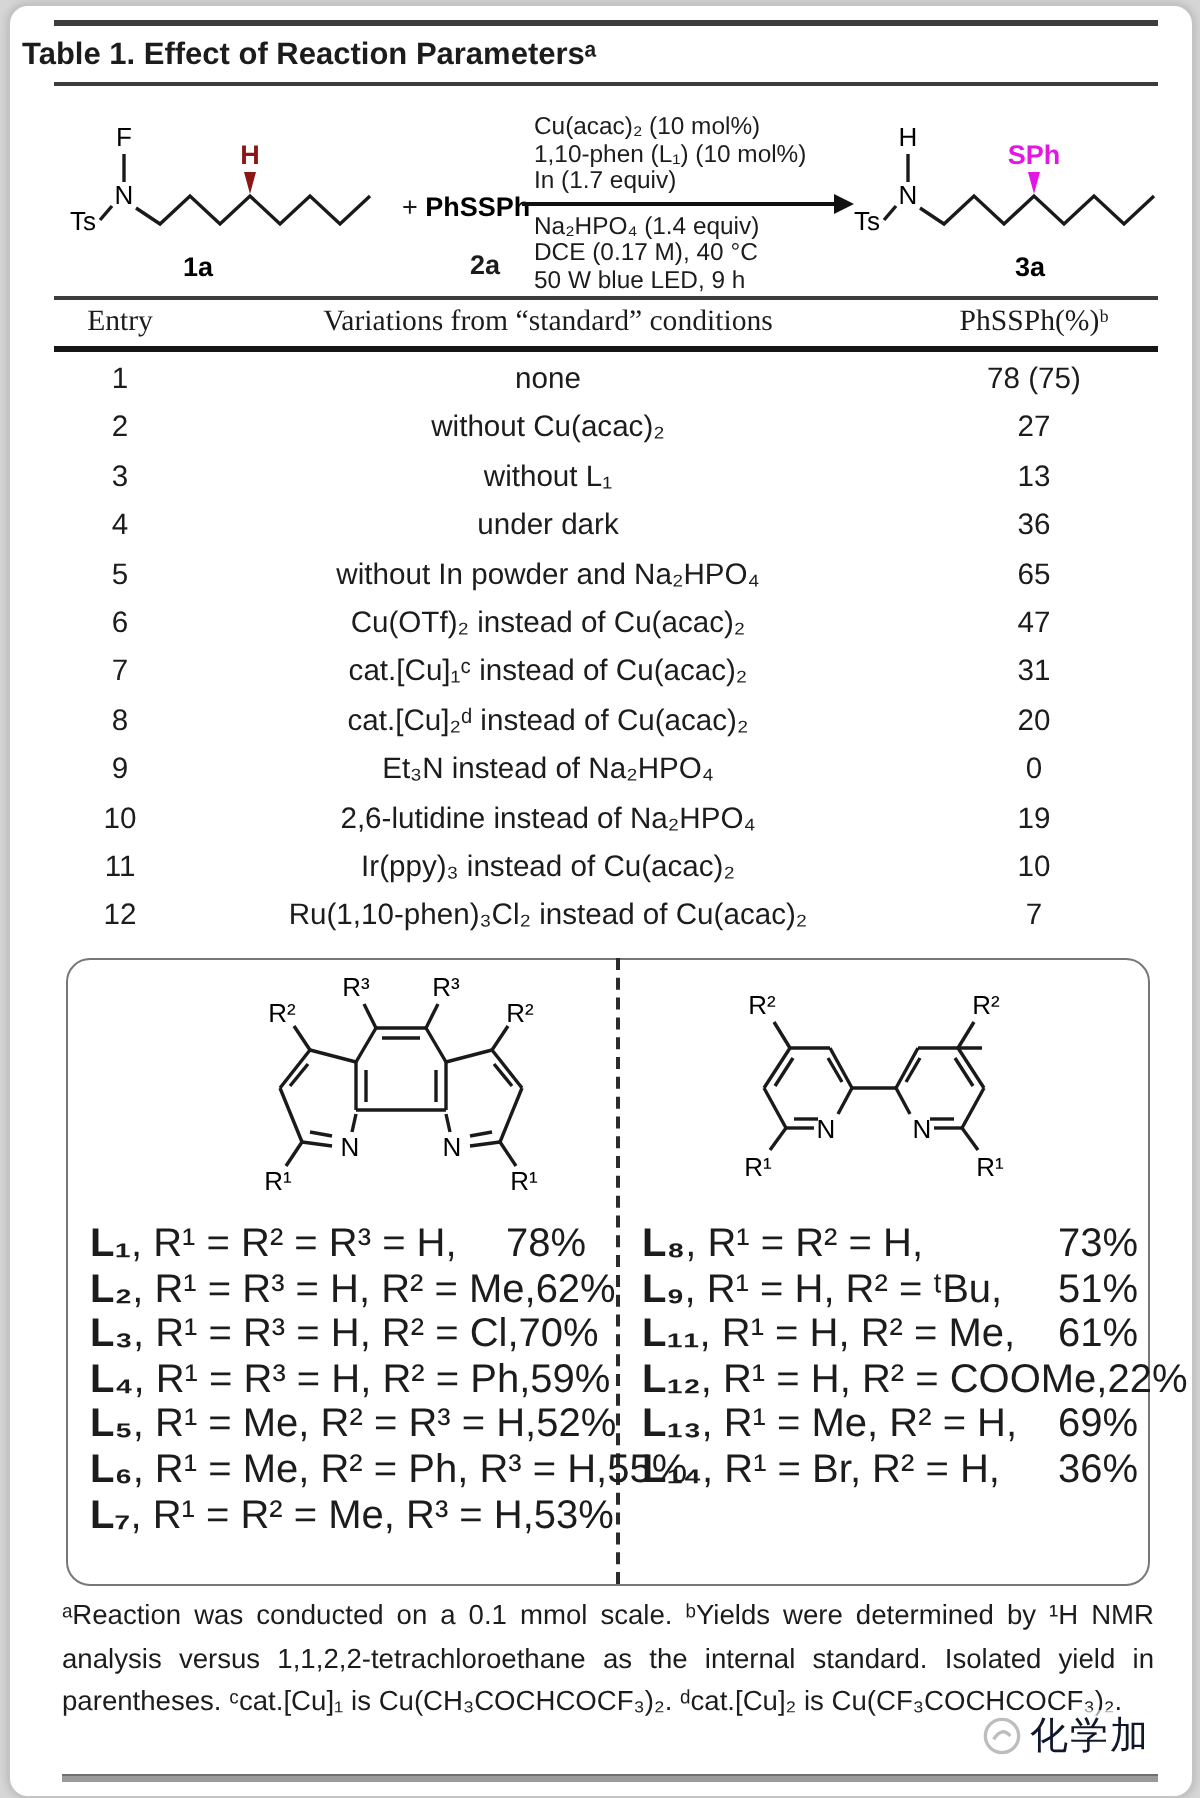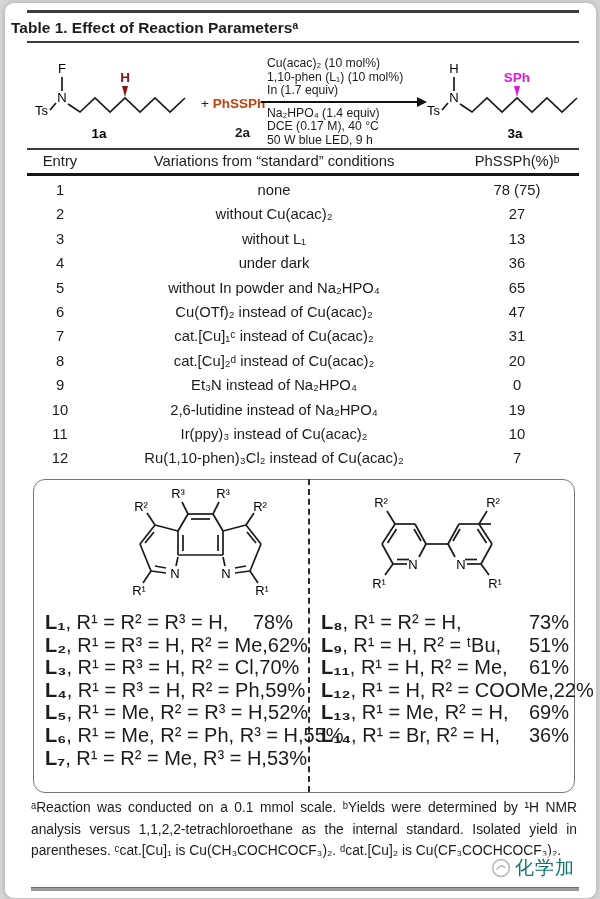--- a/index.html
+++ b/index.html
@@ -23,41 +23,41 @@
   .arrow-shaft{position:absolute;left:256px;top:98px;width:158px;height:2px;background:#111;}
   .arrow-head{position:absolute;left:412px;top:94px;width:0;height:0;
     border-left:10px solid #111;border-top:5px solid transparent;border-bottom:5px solid transparent;}
   .plus-reagent{position:absolute;left:196px;top:93px;font-size:13.5px;white-space:nowrap;}
   .magenta{font-weight:bold;}
   .cmpd-label{position:absolute;font-size:13.5px;font-weight:bold;}
   svg text{font-family:"Liberation Sans","DejaVu Sans",sans-serif;}
   
   .thead,.trow{display:grid;grid-template-columns:58px 370px 116px;}
   .thead{position:absolute;left:26px;top:150px;width:544px;font-size:14.8px;}
-  .thead div{text-align:center;}
+  .thead div{text-align:center;font-family:Liberation Serif, serif;}
   .rows{position:absolute;left:26px;top:175px;width:544px;font-size:14.8px;}
   .trow{height:24.4px;line-height:24.4px;}
   .trow div{text-align:center;}
   
   .ligbox{position:absolute;left:28px;top:476px;width:540px;height:312px;
     border:1.5px solid #777;border-radius:12px;}
   .ligdivider{position:absolute;left:303px;top:476px;height:313px;width:0;
     border-left:2px dashed #2b2b2b;}
   .liglist{position:absolute;width:248px;font-size:20px;}
   .lig-row{display:flex;height:22.6px;line-height:22.6px;white-space:nowrap;}
   .lig-name{font-weight:bold;}
   .lig-desc{flex:1;}
   .lig-yield{text-align:right;min-width:40px;}
   
   .footnote{position:absolute;left:26px;top:794px;width:546px;
     font-size:13.8px;line-height:21.5px;text-align:justify;}
   .botrule{position:absolute;left:26px;top:884px;width:548px;height:3px;
     background:#9a9a9a;border-top:1px solid #6f6f6f;}
   .watermark{position:absolute;left:486px;top:852px;display:flex;align-items:center;
-    color:#0f766e;font-size:19px;letter-spacing:1px;background:rgba(255,255,255,.6);}
+    color:#0f172a;font-size:19px;letter-spacing:1px;background:rgba(255,255,255,.6);}
   .wm-icon{width:20px;height:20px;margin-right:4px;}
 </style>
 </head>
 <body>
 
 <div class="card">
 
   <div class="rule" style="left:22px;top:7px;width:552px;height:3px;"></div>
   <div class="title">Table 1. Effect of Reaction Parametersᵃ</div>
   <div class="rule" style="left:22px;top:38px;width:552px;height:2px;"></div>
@@ -71,21 +71,21 @@
     <polygon points="91,37 97,37 94,48" fill="#8c1616"></polygon>
     <text x="4" y="66" font-size="13">Ts</text>
     <text x="31" y="53" font-size="13" text-anchor="middle">N</text>
     <text x="31" y="24" font-size="13" text-anchor="middle">F</text>
     <text x="94" y="33" font-size="13.5" text-anchor="middle" font-weight="bold" fill="#8c1616">H</text>
     <text x="68" y="89" font-size="13.5" text-anchor="middle" font-weight="bold">1a</text>
   </svg>
 
   <div class="plus-reagent">
     <span>+</span>
-    <span class="magenta" style="color:#c2410c;">PhSSPh</span>
+    <span class="magenta" style="color:#000000;">PhSSPh</span>
   </div>
   <div class="cmpd-label" style="left:230px;top:122px;">2a</div>
 
   <div class="cond">
     <div>Cu(acac)₂ (10 mol%)</div>
     <div>1,10-phen (L₁) (10 mol%)</div>
     <div>In (1.7 equiv)</div>
     <div class="gap"></div>
     <div>Na₂HPO₄ (1.4 equiv)</div>
     <div>DCE (0.17 M), 40 °C</div>

